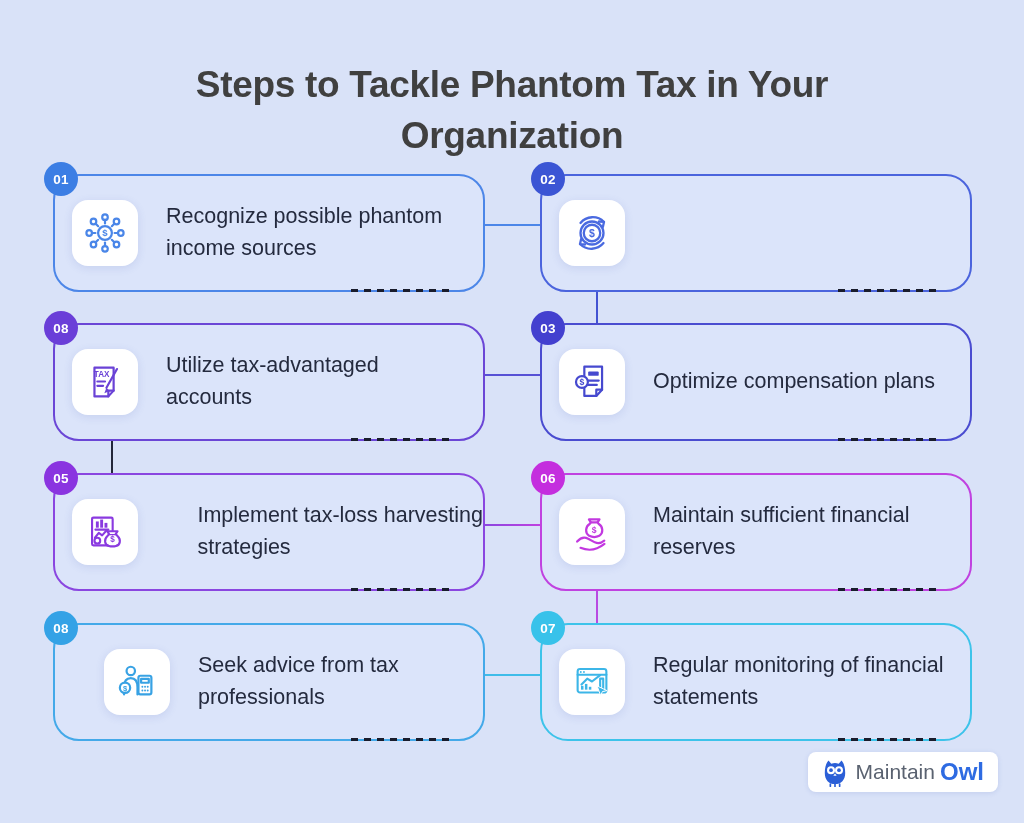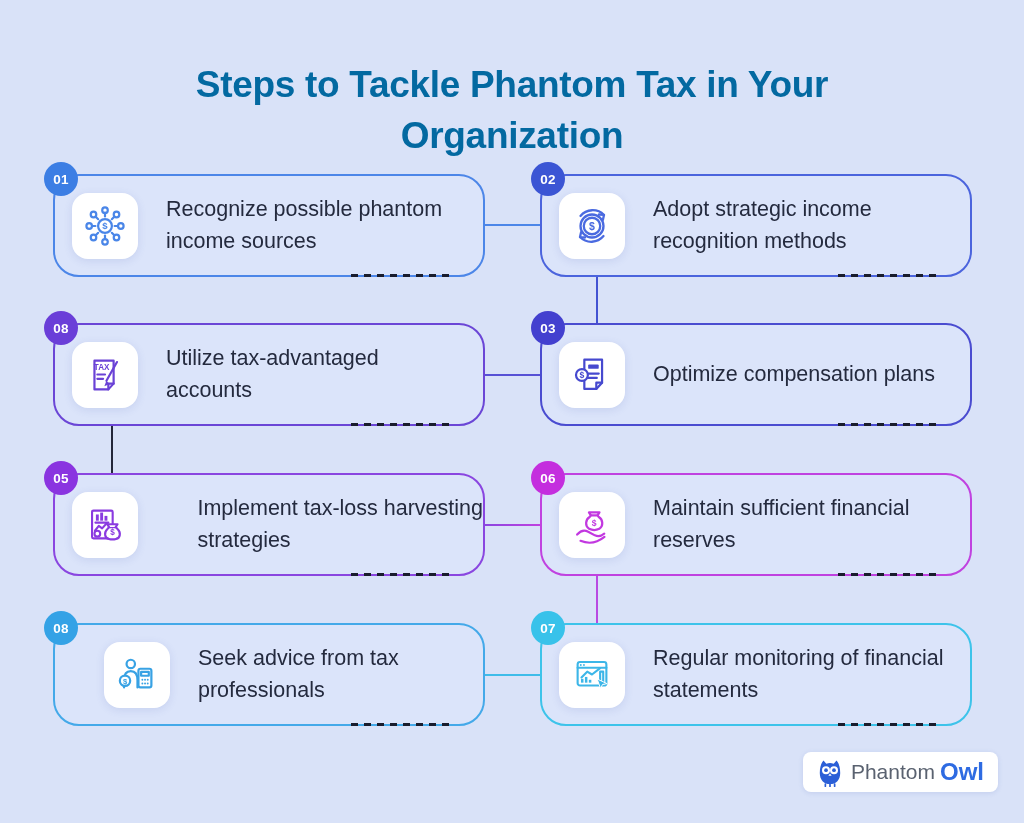--- a/index.html
+++ b/index.html
@@ -6,36 +6,36 @@
   body{
     width:1024px;height:823px;position:relative;overflow:hidden;
     background:#d9e2f8;
     font-family:"Liberation Sans","DejaVu Sans",sans-serif;
   }
   .canvas{position:absolute;inset:0;}
   .title{
     position:absolute;top:34px;left:50%;transform:translateX(-50%);
     width:760px;text-align:center;
     font-size:37px;line-height:1.38;font-weight:800;
-    color:#0369a1;letter-spacing:-.3px;
+    color:#404040;letter-spacing:-.3px;
   }
   
   .conn{position:absolute;z-index:0;}
   .conn.h{height:2px;width:56px;left:484px;}
   .conn.v{width:2px;height:48px;}
   .conn-1-2{top:224px;}
   .conn-2-3{left:596px;top:276px;}
   .conn-3-4{top:374px;}
   .conn-4-5{left:111px;top:426px;}
   .conn-5-6{top:524px;background:linear-gradient(90deg,#8a46e0,#c042e0) !important;}
   .conn-6-7{left:596px;top:576px;}
   .conn-7-8{top:674px;}
   
   .box{
-    position:absolute;width:432px;height:103px;z-index:1;
+    position:absolute;width:432px;height:118px;z-index:1;
     border:2px solid #4c86e8;border-radius:26px;
     background:#dbe4fa;
     display:flex;align-items:center;box-sizing:border-box;
   }
   .pos-r1l{left:53px;top:174px;} .pos-r1r{left:540px;top:174px;}
   .pos-r2l{left:53px;top:323px;} .pos-r2r{left:540px;top:323px;}
   .pos-r3l{left:53px;top:473px;} .pos-r3r{left:540px;top:473px;}
   .pos-r4l{left:53px;top:623px;padding-left:32px;} .pos-r4r{left:540px;top:623px;}
   .badge{
     position:absolute;left:-11px;top:-14px;width:34px;height:34px;
@@ -117,22 +117,20 @@
       <svg width="46" height="46" viewBox="0 0 48 48" fill="none" stroke="#4a6ae0" stroke-width="2.4" stroke-linecap="round">
         <circle cx="24" cy="24" r="8.6"></circle>
         <circle cx="24" cy="24" r="12"></circle>
         <text x="24" y="28" font-size="11" fill="#4a6ae0" stroke="none" text-anchor="middle">$</text>
         <path d="M12,13.5 A16.5,16.5 0 0 1 36.5,12.5"></path>
         <path d="M36.5,12.5 L31.3,12 M36.5,12.5 L35.4,17.5"></path>
         <path d="M36,34.5 A16.5,16.5 0 0 1 11.5,35.5"></path>
         <path d="M11.5,35.5 L16.7,36 M11.5,35.5 L12.6,30.5"></path>
       </svg>
     </div>
-    <div class="label">Adopt strategic income
-recognition methods</div>
     <div class="dash"></div>
   </div>
 
   <div class="box pos-r2l" style="border-color: rgb(107, 70, 214);">
     <div class="badge" style="background: rgb(106, 62, 216);">08</div>
     <div class="tile">
       <svg width="46" height="46" viewBox="0 0 48 48" fill="none" stroke="#6a42d6" stroke-width="2.3" stroke-linecap="round" stroke-linejoin="round">
         <path d="M13,9 H33 V33 L27.5,39 H13 Z"></path>
         <path d="M33,33 H27.5 V39"></path>
         <text x="20.5" y="19" font-size="8.5" fill="#6a42d6" stroke="none" text-anchor="middle">TAX</text>
@@ -217,21 +215,21 @@
         <circle cx="35.2" cy="32.8" r="1" fill="#38a2e4" stroke="none"></circle>
         <circle cx="11.5" cy="30" r="5.4" fill="#ffffff"></circle>
         <text x="11.5" y="33" font-size="8" fill="#38a2e4" stroke="none" text-anchor="middle">$</text>
       </svg>
     </div>
     <div class="label">Seek advice from tax
 professionals</div>
     <div class="dash"></div>
   </div>
 
-  <div class="box pos-r4r" style="border-color: rgb(61, 195, 234);">
+  <div class="box pos-r4r" style="border-color: rgb(61, 195, 234); border-radius: 28px;">
     <div class="badge" style="background: rgb(56, 194, 234);">07</div>
     <div class="tile">
       <svg width="46" height="46" viewBox="0 0 48 48" fill="none" stroke="#3cb6e8" stroke-width="2.2" stroke-linecap="round" stroke-linejoin="round">
         <rect x="9" y="10.5" width="30" height="24.5" rx="2.5"></rect>
         <line x1="9" y1="16.5" x2="39" y2="16.5"></line>
         <circle cx="12.3" cy="13.5" r="1" fill="#3cb6e8" stroke="none"></circle>
         <circle cx="15.6" cy="13.5" r="1" fill="#3cb6e8" stroke="none"></circle>
         <rect x="12.5" y="28" width="2.6" height="4" fill="#3cb6e8" stroke="none"></rect>
         <rect x="16.6" y="26" width="2.6" height="6" fill="#3cb6e8" stroke="none"></rect>
         <rect x="20.7" y="29" width="2.6" height="3" fill="#3cb6e8" stroke="none"></rect>
@@ -248,17 +246,17 @@
   <div class="logo">
     <svg width="26" height="30" viewBox="0 0 28 32">
       <path fill="#2b5fd7" d="M3,17 C3,10 5,5.5 7,3.5 L10,7.2 C11.4,6.6 12.8,6.3 14,6.3 C15.2,6.3 16.6,6.6 18,7.2 L21,3.5 C23,5.5 25,10 25,17 C25,24.5 20.6,29 14,29 C7.4,29 3,24.5 3,17 Z"></path>
       <circle cx="9.7" cy="14" r="4.3" fill="#ffffff"></circle>
       <circle cx="18.3" cy="14" r="4.3" fill="#ffffff"></circle>
       <circle cx="9.7" cy="14" r="2" fill="#2b5fd7"></circle>
       <circle cx="18.3" cy="14" r="2" fill="#2b5fd7"></circle>
       <path d="M14,17.5 l-1.8,2.5 h3.6 z" fill="#ffffff"></path>
       <path d="M9,29 v2.4 M14,29 v2.6 M19,29 v2.4" stroke="#2b5fd7" stroke-width="1.8" stroke-linecap="round"></path>
     </svg>
-    <span class="t1">Phantom</span>
+    <span class="t1">Maintain</span>
     <span class="t2">Owl</span>
   </div>
 
 </div>
 
 </body></html>

